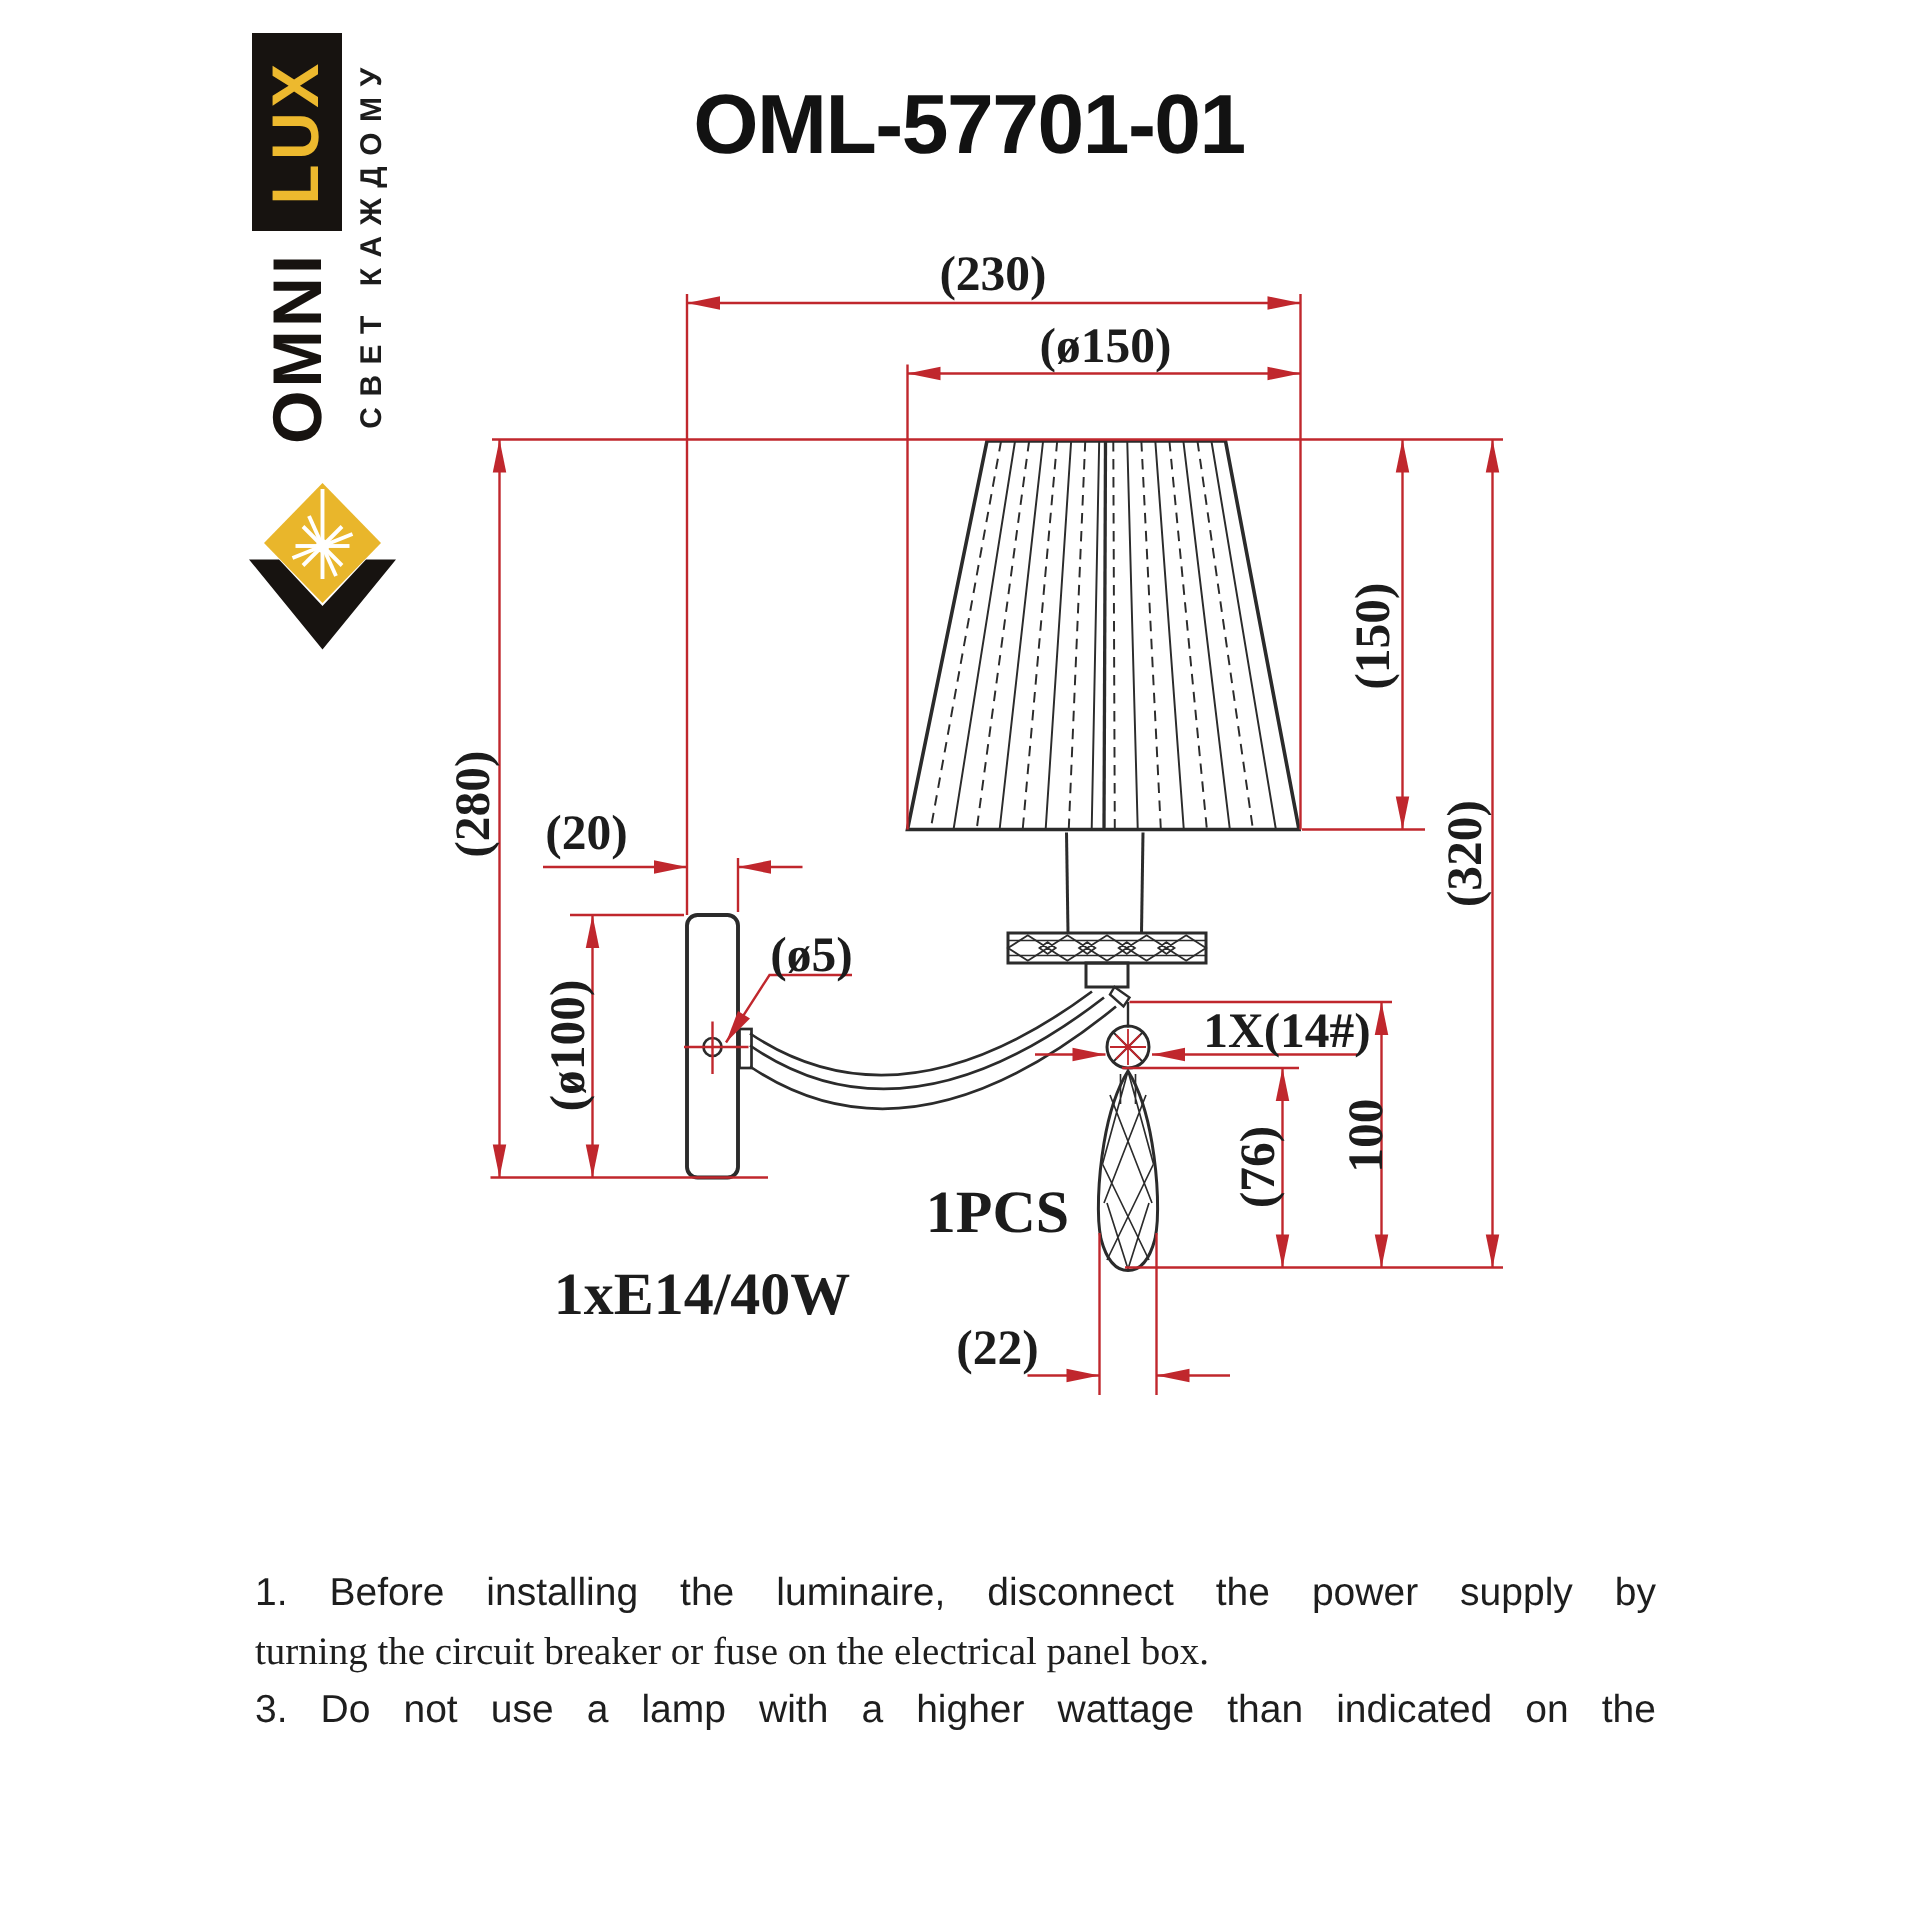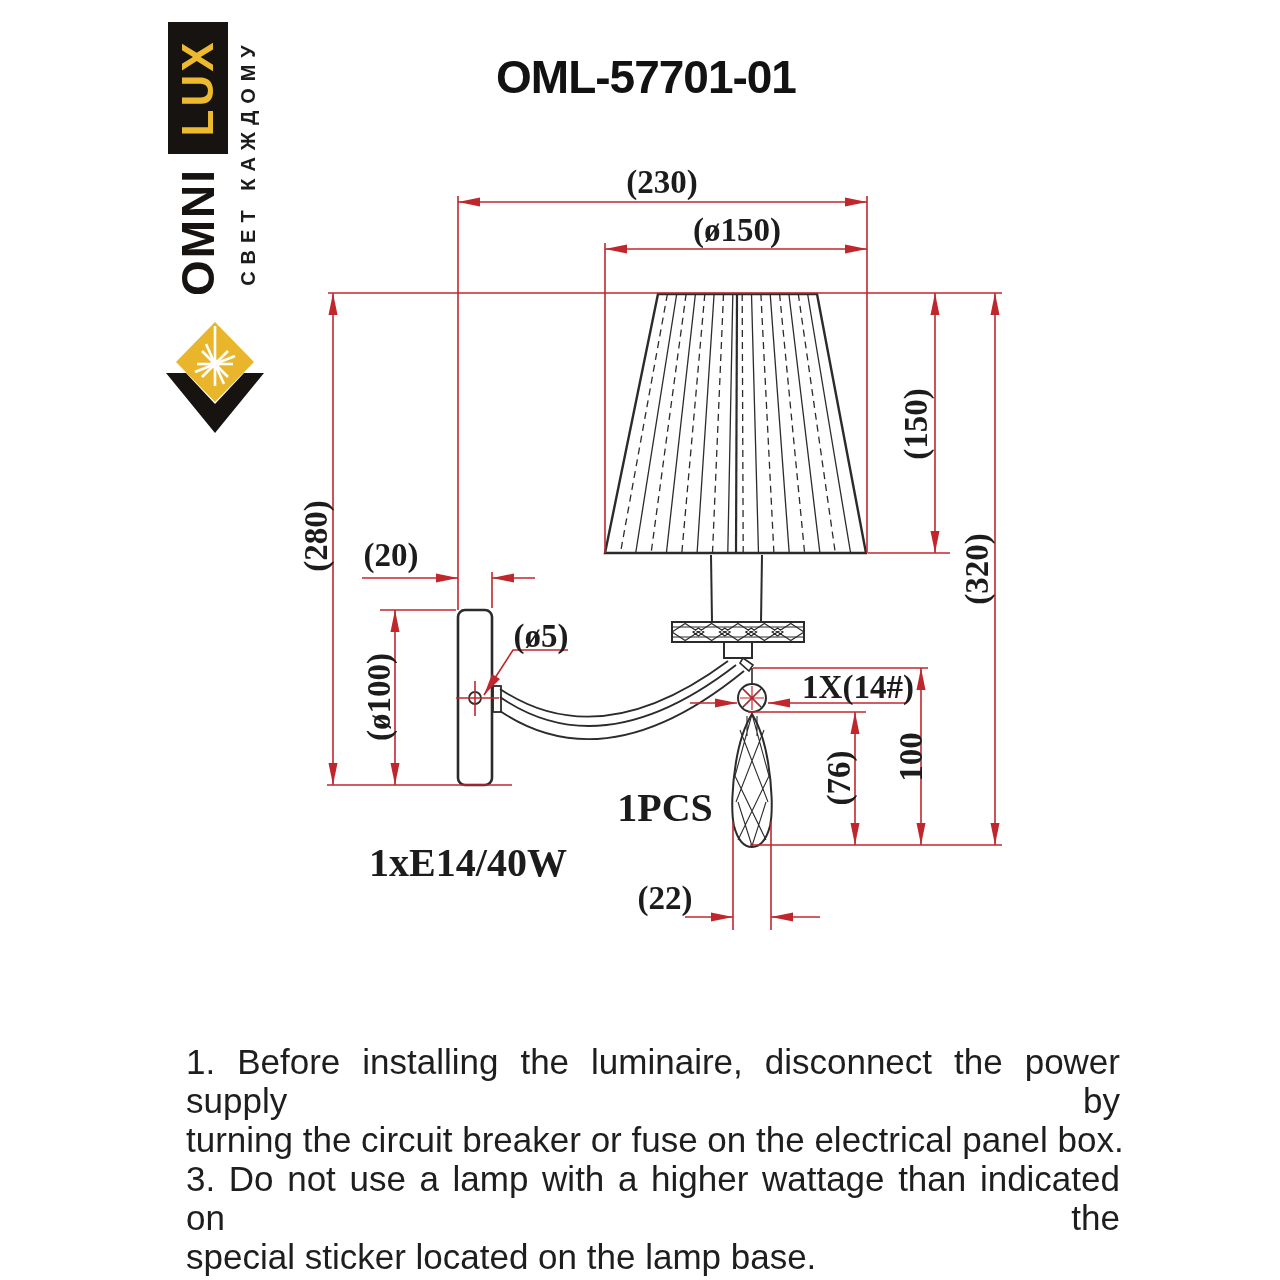--- a/index.html
+++ b/index.html
@@ -23,33 +23,33 @@
   .tagline{position:absolute;left:230px;top:14px;width:36px;height:296px;}
   .tagline span{
     position:absolute;left:-130px;top:130px;width:296px;height:36px;
     transform:rotate(-90deg);text-align:center;line-height:36px;
     font-size:20px;font-weight:bold;letter-spacing:7px;color:#1c1c1c;white-space:nowrap;
   }
   .diamond-svg{position:absolute;left:158px;top:314px;}
   
   .page-title{
     position:absolute;left:646px;top:50px;transform:translateX(-50%);
-    font-size:46px;font-weight:bold;letter-spacing:-1px;color:#121212;white-space:nowrap;
+    font-size:56px;font-weight:bold;letter-spacing:-1px;color:#121212;white-space:nowrap;
   }
   
   .drawing{position:absolute;left:0;top:0;}
   .drawing text{font-family:"Liberation Serif",serif;font-weight:bold;fill:#1c1c1c;}
   .dimtxt{font-size:33px;}
   .bigtxt{font-size:40px;}
   
   .instructions{
-    position:absolute;left:186px;top:1042px;width:934px;
-    font-size:35px;line-height:39px;color:#1e1e1e;
-  }
-  .instructions .line{white-space:nowrap;}
+    position:absolute;left:170px;top:1042px;width:934px;
+    font-size:26px;line-height:39px;color:#1e1e1e;
+  }
+  .instructions .line{white-space:nowrap;font-family:Liberation Serif, serif;}
   .instructions .just{white-space:normal;text-align:justify;text-align-last:justify;}
 </style>
 </head>
 <body>
 
 <div>
   <div class="lux-box">
     <span>LUX</span>
   </div>
   <div class="omni">
@@ -207,14 +207,13 @@
   <text class="dimtxt" x="911" y="757" text-anchor="middle" dominant-baseline="central" transform="rotate(-90 911 757)">100</text>
   <text class="dimtxt" x="665" y="909" text-anchor="middle">(22)</text>
   <text class="bigtxt" x="665" y="821" text-anchor="middle">1PCS</text>
   <text class="bigtxt" x="468" y="876" text-anchor="middle">1xE14/40W</text>
 </svg>
 
 <div class="instructions">
   <div class="just">1. Before installing the luminaire, disconnect the power supply by</div>
   <div class="line">turning the circuit breaker or fuse on the electrical panel box.</div>
   <div class="just">3. Do not use a lamp with a higher wattage than indicated on the</div>
-  <div class="line">special sticker located on the lamp base.</div>
 </div>
 
 </body></html>

